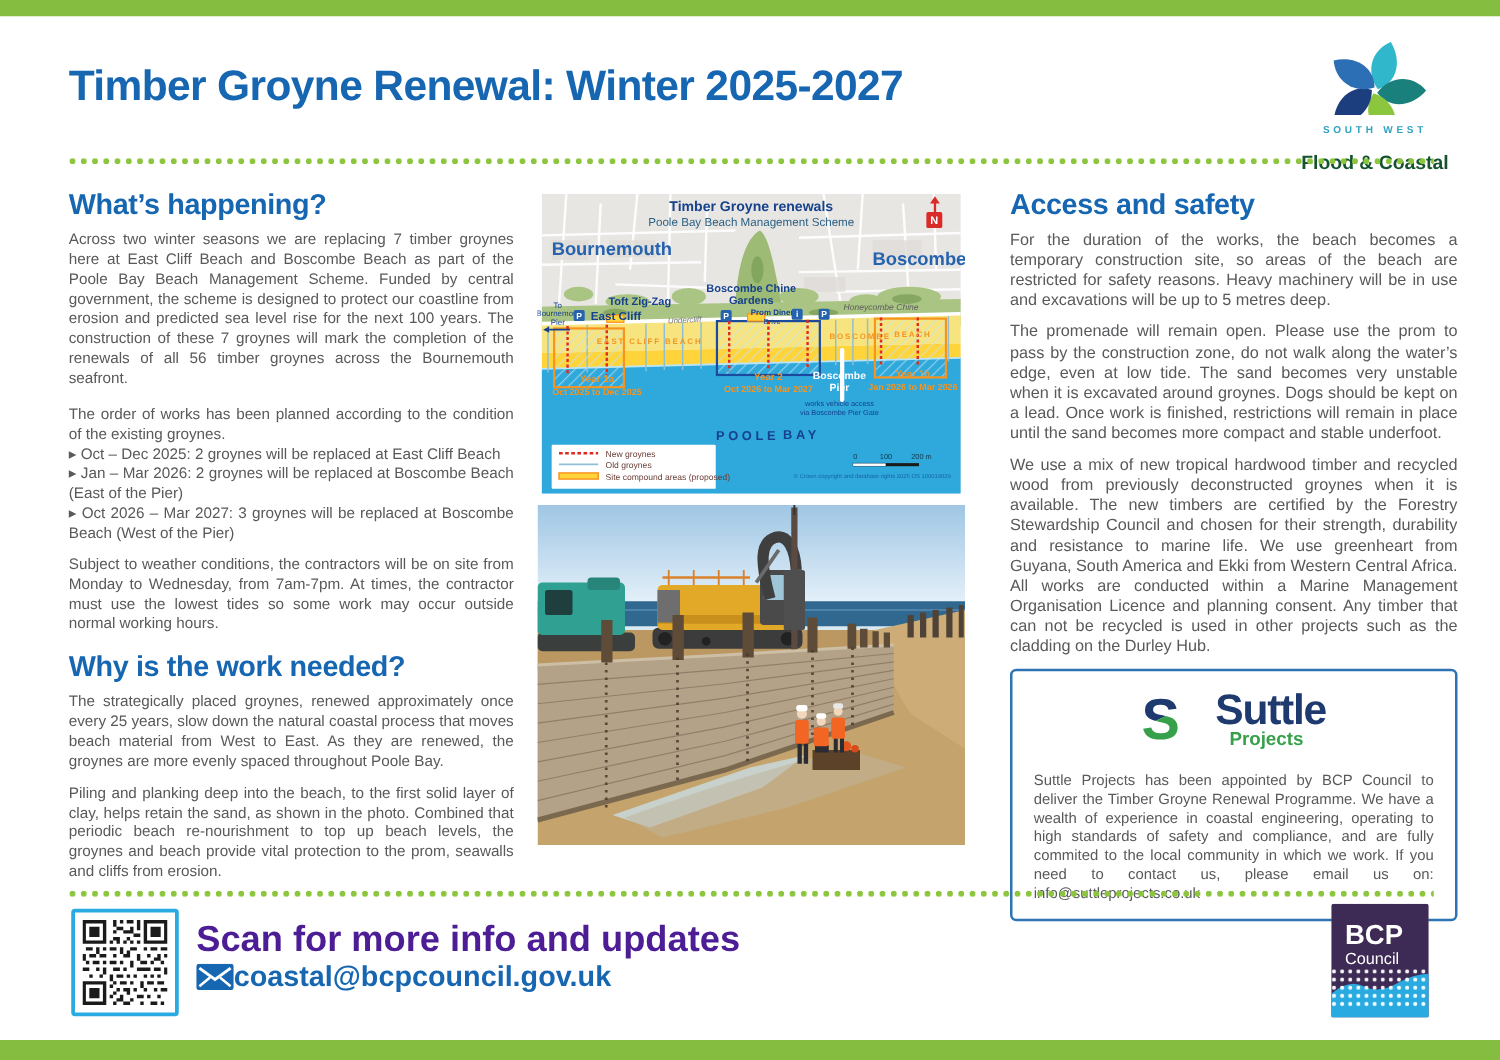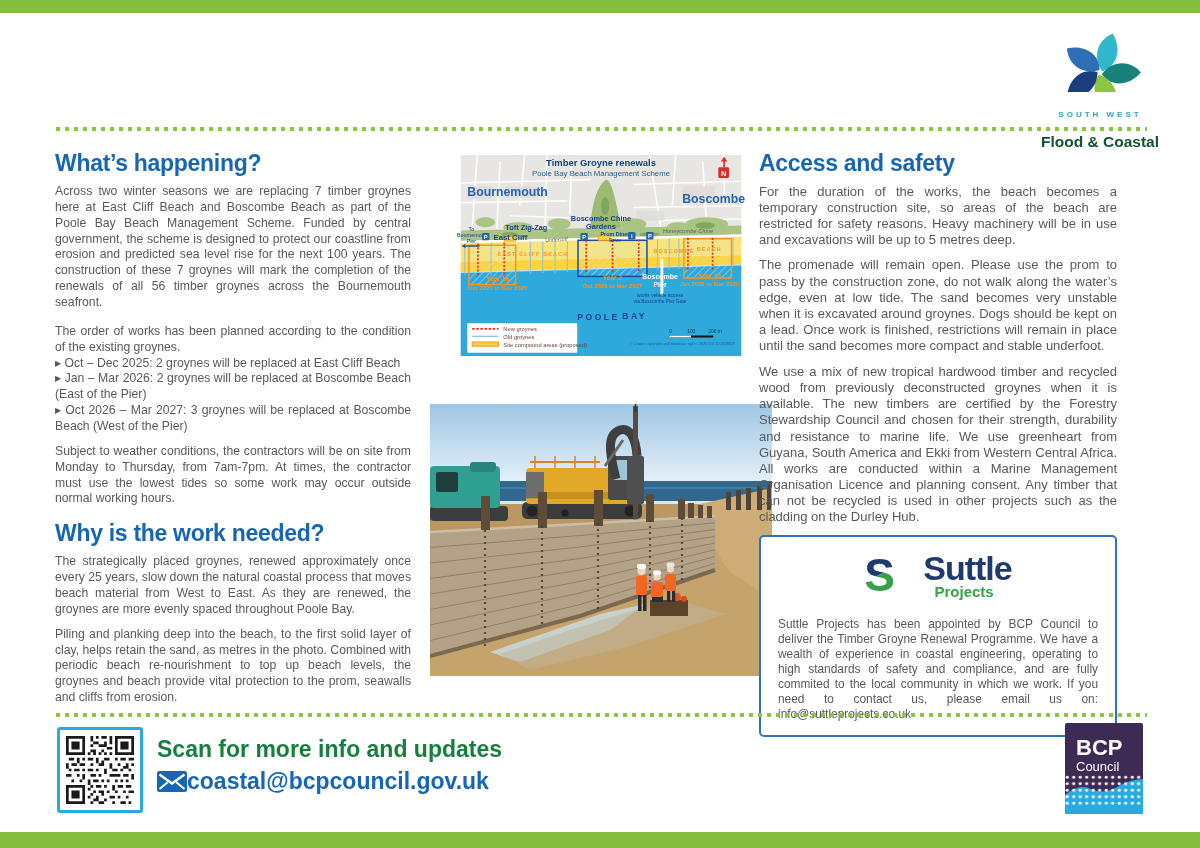--- a/index.html
+++ b/index.html
@@ -6,63 +6,64 @@
   .poster{position:relative;width:1200px;height:848px;background:#fff;overflow:hidden;
           font-family:"Liberation Sans",sans-serif;color:#58595B;}
   .bar{position:absolute;left:0;right:0;background:#84BD3F;}
   .bar.top{top:0;height:13px;}
   .bar.bottom{bottom:0;height:16px;}
   .dotline{position:absolute;left:55px;width:1092px;height:6px;
            background-image:radial-gradient(circle at 3px 3px,#8CC63F 2.2px,rgba(0,0,0,0) 2.5px);
            background-size:9px 6px;background-repeat:repeat-x;}
   .page-title{position:absolute;left:55px;top:50px;font-size:34px;font-weight:bold;color:#1666B2;letter-spacing:-0.5px;}
   .swfc-logo{position:absolute;left:1038px;top:28px;width:124px;text-align:center;}
-  .swfc-top{font-size:8px;letter-spacing:3px;color:#2FA3C0;font-weight:bold;margin-top:14px;}
+  .swfc-top{font-size:8px;letter-spacing:3px;color:#2FA3C0;font-weight:bold;margin-top:2px;}
   .swfc-bottom{font-size:15.5px;color:#14532d;font-weight:bold;margin-top:14px;}
 
   .col{position:absolute;top:150px;}
   .col-left{left:55px;width:356px;}
-  .col-right{left:759px;width:358px;}
+  .col-right{left:808px;width:358px;}
   h2.sec-h{font-size:23px;color:#1666B2;font-weight:bold;margin:0 0 7px 0;letter-spacing:-0.3px;}
   .col-left section{margin-bottom:13px;}
   .col-right section{margin-bottom:10px;}
   p.body{font-size:12.2px;line-height:1.3;text-align:justify;margin:0 0 9px 0;color:#58595B;}
   .col-right p.body{font-size:13px;line-height:1.24;}
   .bullets span{display:block;text-align:justify;}
 
   .figure{position:absolute;left:430px;width:342px;}
   .figure svg{display:block;width:100%;height:100%;}
-  #map-fig{top:155px;height:201px;}
+  #map-fig{top:155px;height:240px;}
   #photo-fig{top:404px;height:272px;}
   svg text{font-family:"Liberation Sans",sans-serif;}
 
   .suttle-box{border:2px solid #2E74B5;border-radius:5px;padding:14px 17px 13px;background:#fff;margin-top:4px;}
   .suttle-logo{display:flex;justify-content:center;align-items:flex-start;gap:7px;height:58px;}
   .s-mark{position:relative;width:32px;height:50px;font-size:46px;font-weight:bold;line-height:48px;}
   .s-mark span{position:absolute;left:0;top:0;}
   .s-mark .s-top{color:#1E3A6E;clip-path:polygon(0 0,100% 0,100% 34%,0 64%);}
   .s-mark .s-bot{color:#36A04A;clip-path:polygon(100% 34%,100% 100%,0 100%,0 64%);}
   .suttle-words{display:flex;flex-direction:column;}
   .suttle-brand{font-size:34px;font-weight:bold;color:#1E3A6E;letter-spacing:-1px;line-height:1;margin-left:20px;}
   .suttle-sub{font-size:15px;font-weight:bold;color:#36A04A;align-self:flex-end;margin:-2px 18px 0 0;text-align:right;}
   .suttle-body{font-size:11.9px;line-height:1.26;text-align:justify;margin:8px 0 0 0;color:#58595B;}
 
   .qr-box{position:absolute;left:57px;top:727px;width:86px;height:86px;border:3px solid #29ABE2;
           border-radius:3px;background:#fff;box-sizing:border-box;padding:6px;}
-  .scan-line{position:absolute;left:157px;top:736px;font-size:23px;font-weight:bold;color:#15803d;}
+  .scan-line{position:absolute;left:157px;top:736px;font-size:29px;font-weight:bold;color:#4c1d95;}
   .email-line{position:absolute;left:157px;top:768px;display:flex;align-items:center;
               font-size:23px;font-weight:bold;color:#1666B2;}
   .bcp-logo{position:absolute;left:1065px;top:723px;width:78px;height:91px;}
 </style>
 </head>
 <body>
 
 <div class="poster">
   <div class="bar top"></div>
 
+  <div class="page-title">Timber Groyne Renewal: Winter 2025-2027</div>
 
   <div class="swfc-logo">
     <svg width="92" height="64" viewBox="-50 -50 100 72">
       <g>
         <path d="M0 -46 C 15 -33 17 -13 2 -2 C -13 -13 -15 -33 0 -46 Z" fill="#31B7CC" transform="rotate(18)"></path>
         <path d="M0 -46 C 15 -33 17 -13 2 -2 C -13 -13 -15 -33 0 -46 Z" fill="#19807B" transform="rotate(90)"></path>
         <path d="M0 -46 C 15 -33 17 -13 2 -2 C -13 -13 -15 -33 0 -46 Z" fill="#8CC63F" transform="rotate(162)"></path>
         <path d="M0 -46 C 15 -33 17 -13 2 -2 C -13 -13 -15 -33 0 -46 Z" fill="#1D3E7E" transform="rotate(234)"></path>
         <path d="M0 -46 C 15 -33 17 -13 2 -2 C -13 -13 -15 -33 0 -46 Z" fill="#2D6FB5" transform="rotate(306)"></path>
       </g>
@@ -78,26 +79,26 @@
       <h2 class="sec-h">What’s happening?</h2>
       <p class="body">Across two winter seasons we are replacing 7 timber groynes here at East Cliff Beach and Boscombe Beach as part of the Poole Bay Beach Management Scheme. Funded by central government, the scheme is designed to protect our coastline from erosion and predicted sea level rise for the next 100 years. The construction of these 7 groynes will mark the completion of the renewals of all 56 timber groynes across the Bournemouth seafront.</p>
     </section>
     <section>
       <p class="body" style="margin-bottom:0;">The order of works has been planned according to the condition of the existing groynes.</p>
       <p class="body bullets">
         <span>▸ Oct – Dec 2025: 2 groynes will be replaced at East Cliff Beach</span>
         <span>▸ Jan – Mar 2026: 2 groynes will be replaced at Boscombe Beach (East of the Pier)</span>
         <span>▸ Oct 2026 – Mar 2027: 3 groynes will be replaced at Boscombe Beach (West of the Pier)</span>
       </p>
-      <p class="body">Subject to weather conditions, the contractors will be on site from Monday to Thursday, from 7am-7pm. At times, the contractor must use the lowest tides so some work may occur outside normal working hours.</p>
+      <p class="body">Subject to weather conditions, the contractors will be on site from Monday to Wednesday, from 7am-7pm. At times, the contractor must use the lowest tides so some work may occur outside normal working hours.</p>
     </section>
     <section>
       <h2 class="sec-h">Why is the work needed?</h2>
       <p class="body">The strategically placed groynes, renewed approximately once every 25 years, slow down the natural coastal process that moves beach material from West to East. As they are renewed, the groynes are more evenly spaced throughout Poole Bay.</p>
-      <p class="body">Piling and planking deep into the beach, to the first solid layer of clay, helps retain the sand, as metres in the photo. Combined with periodic beach re-nourishment to top up beach levels, the groynes and beach provide vital protection to the prom, seawalls and cliffs from erosion.</p>
+      <p class="body">Piling and planking deep into the beach, to the first solid layer of clay, helps retain the sand, as shown in the photo. Combined that periodic beach re-nourishment to top up beach levels, the groynes and beach provide vital protection to the prom, seawalls and cliffs from erosion.</p>
     </section>
   </div>
 
   <div class="figure" id="map-fig">
     <svg viewBox="0 0 342 245">
       <defs>
         <pattern id="hatch" width="6" height="6" patternUnits="userSpaceOnUse" patternTransform="rotate(45)">
           <line x1="0" y1="0" x2="0" y2="6" stroke="#BFE3F2" stroke-width="2" opacity="0.65"></line>
         </pattern>
       </defs>

